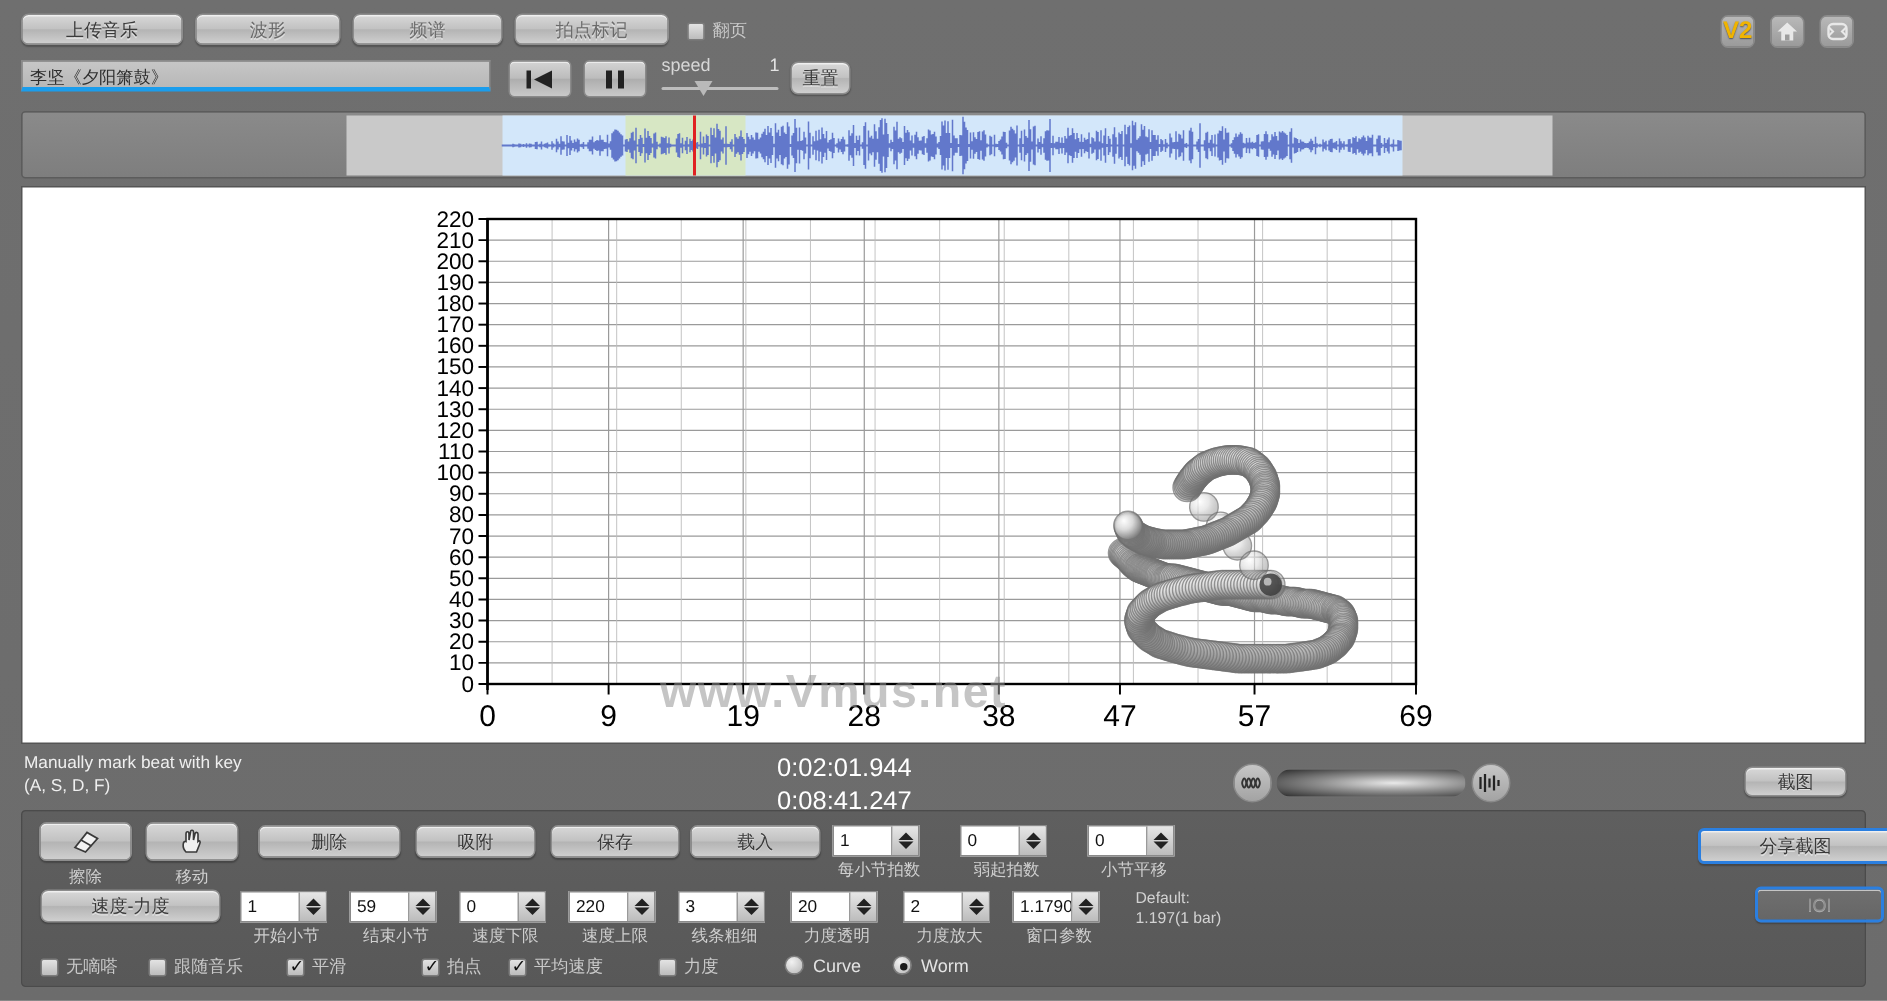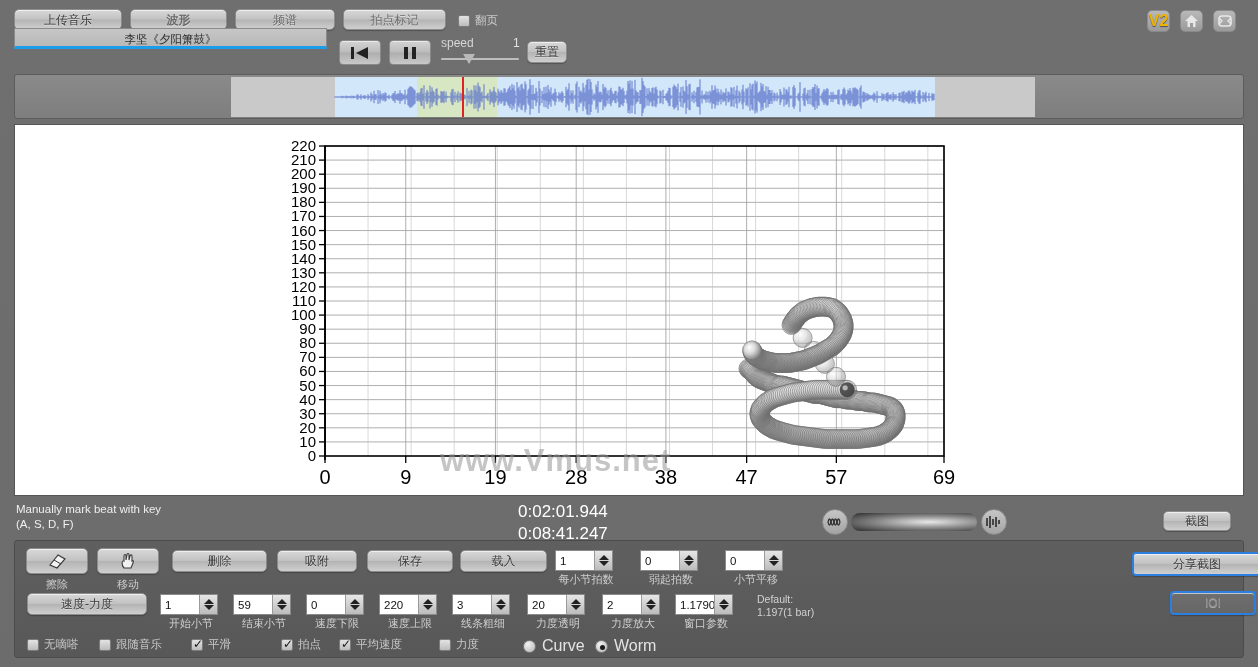--- a/index.html
+++ b/index.html
@@ -29,21 +29,21 @@
     cursor: pointer;
     text-shadow: 0 1px 0 rgba(255,255,255,.45);
     box-shadow: inset 0 1px 0 rgba(255,255,255,.6), 0 1px 1px rgba(0,0,0,.25);
   }
   .btn.dim { color: #6a6a6a; }
 
   
   .topbar { position: absolute; left: 0; top: 0; width: 1258px; height: 72px; }
   .tb-btn { position: absolute; top: 9px; height: 21px; }
   #btn-upload { left: 14px;  width: 108px; }
-  #btn-wave   { left: 130px; width: 97px; font-weight: bold; }
+  #btn-wave   { left: 130px; width: 97px; }
   #btn-spec   { left: 235px; width: 100px; }
   #btn-beat   { left: 343px; width: 103px; }
 
   .chk {
     position: absolute;
     display: flex; align-items: center; gap: 5px;
     color: #c9c9c9; font-size: 11.5px;
     cursor: pointer;
   }
   .box {
@@ -56,28 +56,28 @@
     content: "✓";
     position: absolute; left: 0; top: -3px;
     width: 12px; text-align: center;
     font-size: 12px; color: #111; line-height: 14px;
     font-family: "DejaVu Sans", sans-serif;
   }
   #chk-pageturn { left: 458px; top: 13px; }
 
   
   #title-field {
-    position: absolute; left: 14px; top: 28px;
+    position: absolute; left: 14px; top: 40px;
     width: 313px; height: 21px;
     background: linear-gradient(#c6c6c6,#b8b8b8);
     border: 1px solid #8a8a8a;
     border-bottom: 3px solid #1b9dec;
     font-size: 11.5px; color: #2e2e2e;
     padding: 3px 5px 0 5px;
-    overflow: hidden; white-space: nowrap; text-align: center;
+    overflow: hidden; white-space: nowrap;
   }
 
   
   .tbtn {
     position: absolute; top: 40px; height: 25px; width: 42px;
     background: linear-gradient(#d4d4d4 0%, #bcbcbc 48%, #aeaeae 52%, #c9c9c9 100%);
     border: 1px solid #8a8a8a; border-radius: 4px;
     display: flex; align-items: center; justify-content: center;
     cursor: pointer;
     box-shadow: inset 0 1px 0 rgba(255,255,255,.55);
@@ -248,22 +248,22 @@
   .arrows .dn { border-top: 5px solid #222; }
   .spin .cap {
     margin-top: 1px; width: 62px; text-align: center;
     font-size: 11px; color: #cfcfcf;
   }
 
   .chkrow { position: absolute; left: 12px; top: 96px; width: 1200px; height: 18px; }
   .chkrow .chk { position: absolute; top: 0; }
 
   .radio {
-    position: absolute; display: flex; align-items: center; gap: 6px;
-    color: #e3e3e3; font-size: 16px; cursor: pointer;
+    position: absolute; display: flex; align-items: flex-start; gap: 6px;
+    color: #e3e3e3; font-size: 12px; cursor: pointer;
   }
   .rdot {
     width: 13px; height: 13px; border-radius: 50%;
     background: radial-gradient(circle at 35% 30%, #f2f2f2, #b5b5b5);
     border: 1px solid #7d7d7d;
     position: relative; flex: 0 0 auto;
   }
   .rdot.sel::after {
     content: ""; position: absolute; left: 4px; top: 4px;
     width: 5px; height: 5px; border-radius: 50%; background: #1a1a1a;

